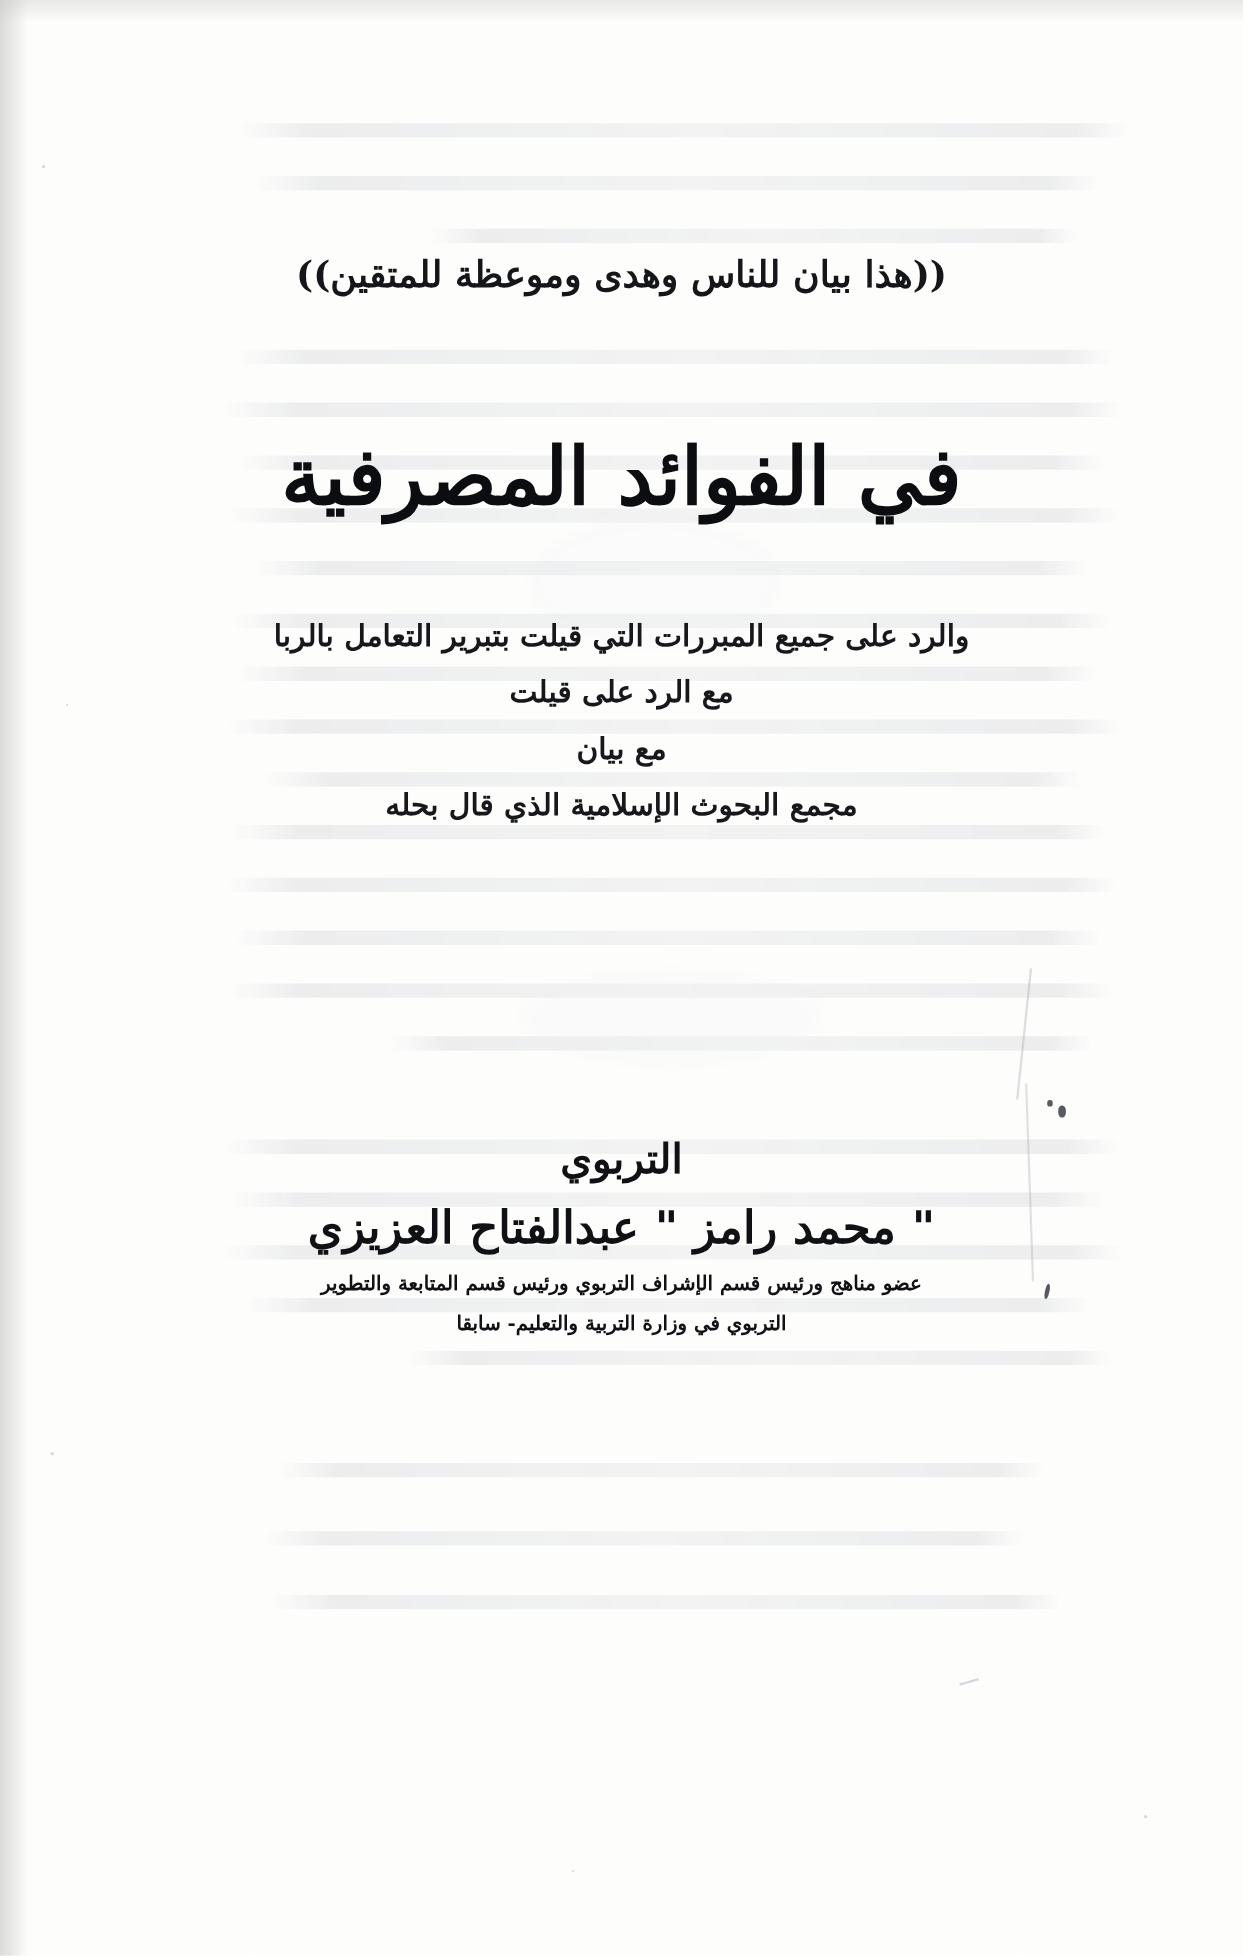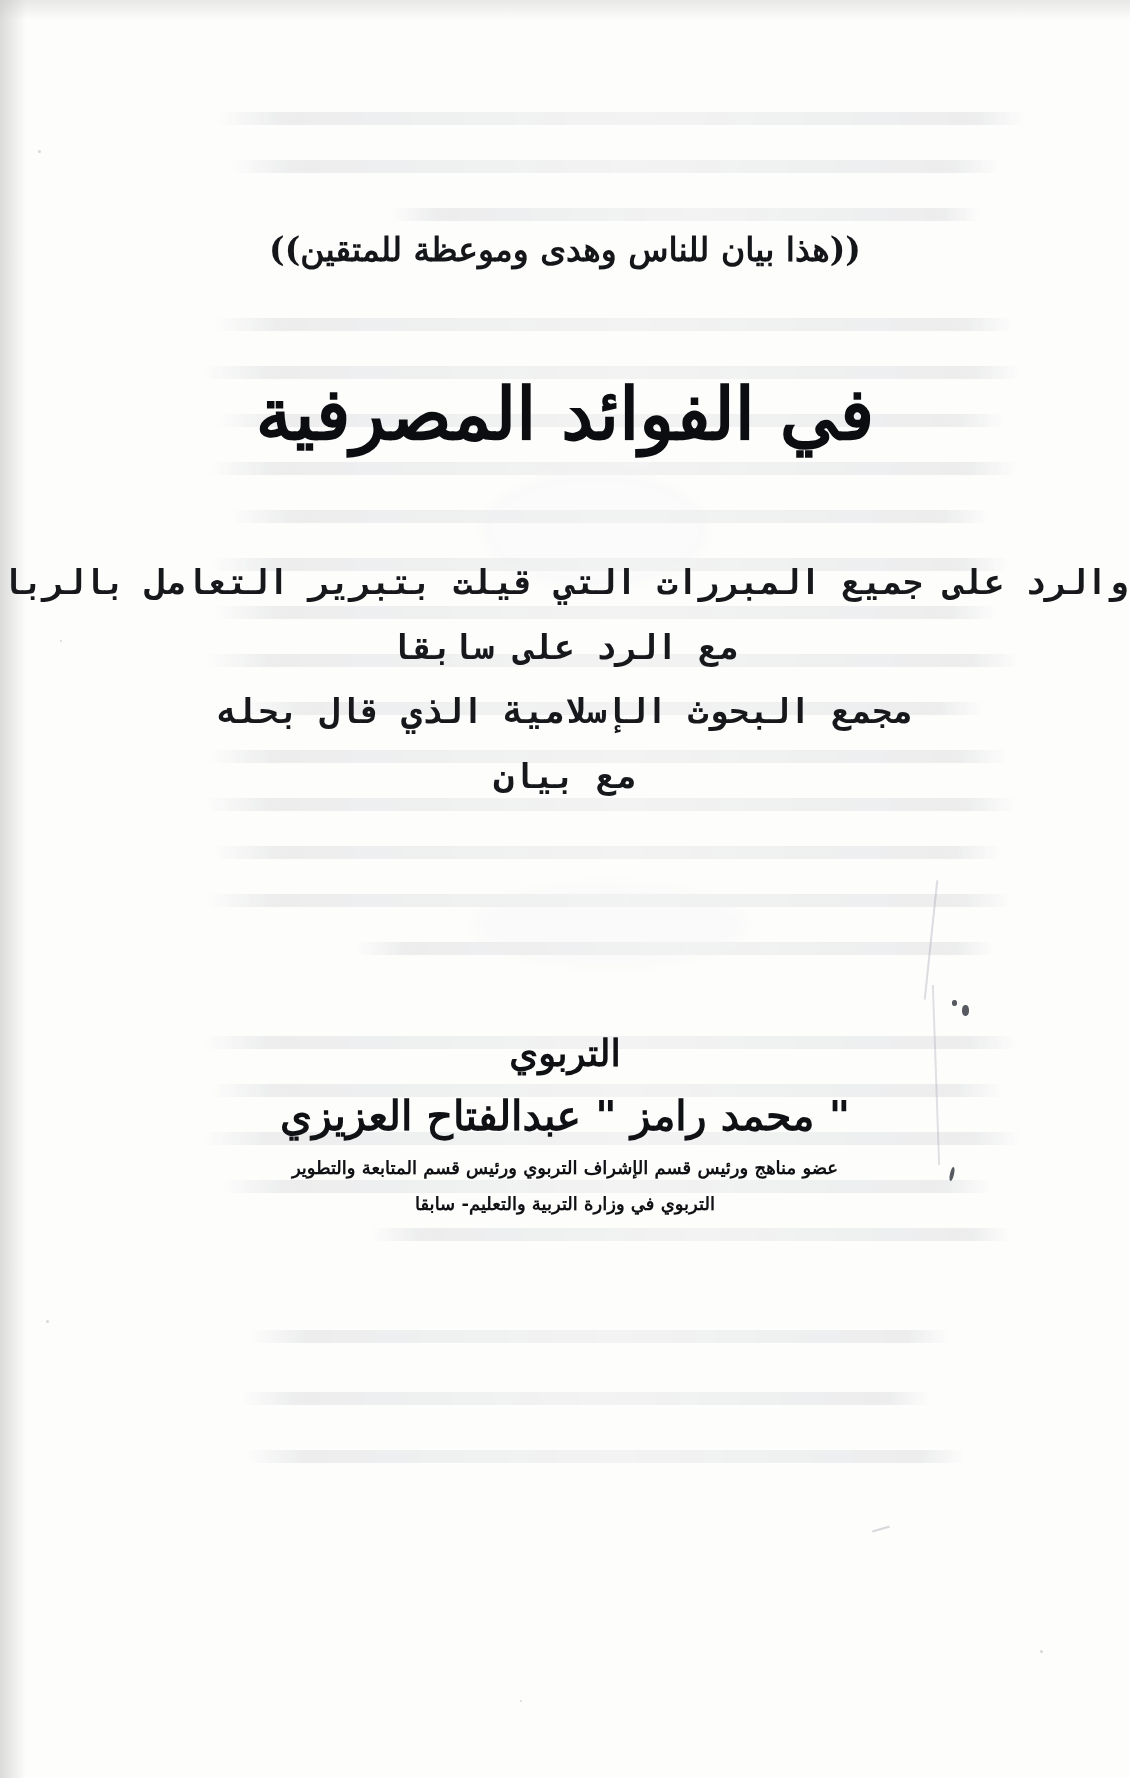--- a/index.html
+++ b/index.html
@@ -77,37 +77,36 @@
     top: 318px;
     left: 0;
     right: 0;
     color: #0c0d10;
     font-family: "DejaVu Serif", serif;
     font-weight: 700;
     font-size: 72px;
     line-height: 1.32;
     letter-spacing: -1px;
   }
-  .main-title .l2 { display: block; }
+  .main-title .l2 { display: block; margin-top: 19px; }
 
   .subtitle-block {
     position: absolute;
     top: 553px;
     left: 0;
     right: 0;
     color: #17181c;
     font-family: "DejaVu Serif", serif;
     font-weight: 600;
   }
   .sub-line {
     display: block;
-    font-size: 34px;
+    font-size: 27px;
     line-height: 1.9;
     letter-spacing: -0.4px;
-    font-family: Liberation Mono, monospace;
   }
 
   .author-block {
     position: absolute;
     top: 1026px;
     left: 0;
     right: 0;
     color: #101114;
     font-family: "DejaVu Serif", serif;
   }
@@ -203,23 +202,23 @@
   <div class="content">
 
     <div class="quran-quote">((هذا بيان للناس وهدى وموعظة للمتقين))</div>
 
     <h1 class="main-title">
       <span class="l2">في الفوائد المصرفية</span>
     </h1>
 
     <div class="subtitle-block">
       <span class="sub-line">والرد على جميع المبررات التي قيلت بتبرير التعامل بالربا</span>
-      <span class="sub-line">مع الرد على سابقا</span>
+      <span class="sub-line">مع الرد على قيلت</span>
+      <span class="sub-line">مع بيان</span>
       <span class="sub-line">مجمع البحوث الإسلامية الذي قال بحله</span>
-      <span class="sub-line">مع بيان</span>
     </div>
 
     <div class="author-block">
       <span class="author-role">التربوي</span>
       <span class="author-name">" محمد رامز " عبدالفتاح العزيزي</span>
       <span class="author-affil">عضو مناهج ورئيس قسم الإشراف التربوي ورئيس قسم المتابعة والتطوير</span>
       <span class="author-affil">التربوي في وزارة التربية والتعليم- سابقا</span>
     </div>
 
   </div>

